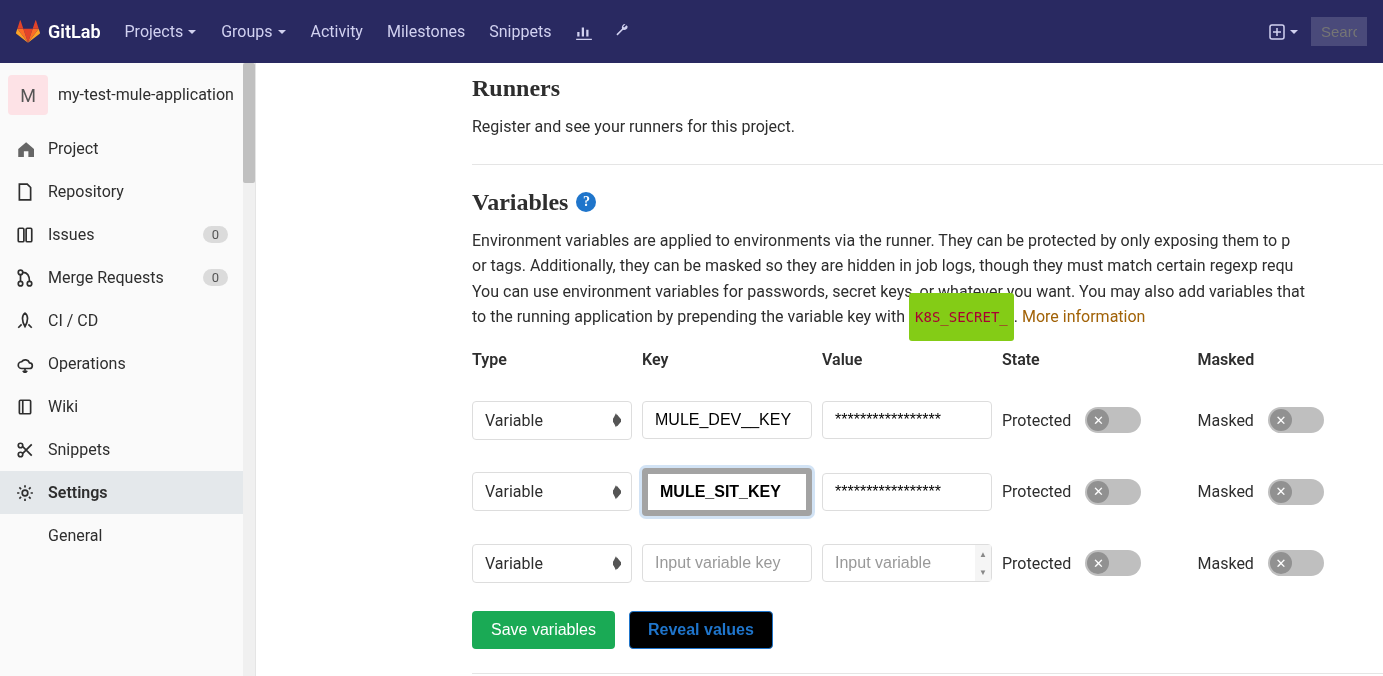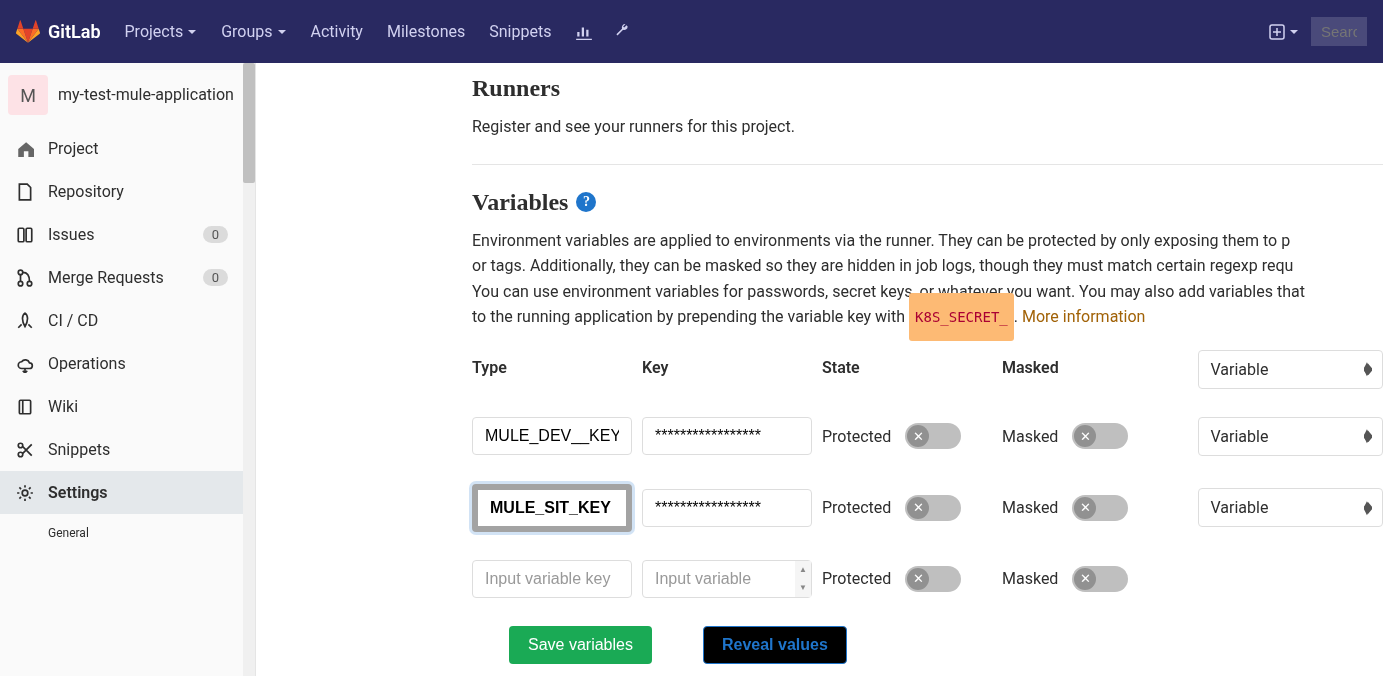--- a/index.html
+++ b/index.html
@@ -19,45 +19,45 @@
 .sidebar-thumb { position: absolute; right: 0; top: 0; width: 12px; height: 120px; background: #c0c0c0; border-radius: 2px; }
 .sidebar { padding: 0; width: 244px; }
 .project-hdr { display: flex; align-items: center; padding: 12px 8px; gap: 10px; }
 .project-ava { width: 40px; height: 40px; background: #fde2e6; color: #555; display: flex; align-items: center; justify-content: center; font-size: 18px; border-radius: 4px; }
 .project-name { font-size: 16px; line-height: 1.3; word-break: break-word; }
 .side-item { display: flex; align-items: center; padding: 12px 16px; gap: 14px; cursor: pointer; color: #2e2e2e; font-size: 16px; }
 .side-item.active { background: #e4e8eb; font-weight: 600; }
 .side-item .ico { width: 18px; height: 18px; fill: #666; flex-shrink: 0; }
 .side-item.active .ico { fill: #2e2e2e; }
 .side-item .badge { margin-left: auto; background: #dbdbdb; color: #555; font-size: 13px; border-radius: 10px; padding: 1px 9px; }
-.side-sub { padding: 12px 16px 12px 48px; font-size: 12px; color: #2e2e2e; cursor: pointer; }
+.side-sub { padding: 12px 16px 12px 48px; font-size: 16px; color: #2e2e2e; cursor: pointer; }
 .main { flex: 1; overflow-y: auto; padding: 12px 0 40px 0; }
 .content { margin-left: 216px; max-width: 1000px; }
 .section-title { font-size: 24px; font-weight: 600; margin-bottom: 12px; display: flex; align-items: center; gap: 8px; font-family: Liberation Serif, serif; }
 .section-desc { font-size: 16px; color: #2e2e2e; margin-bottom: 20px; line-height: 1.6; }
 .divider { border: none; border-top: 1px solid #e5e5e5; margin: 24px 0; }
 .help-badge { width: 20px; height: 20px; background: #1f75cb; color: #fff; border-radius: 50%; display: inline-flex; align-items: center; justify-content: center; font-size: 14px; font-weight: bold; cursor: pointer; }
-code.k8s { background: #fdba74; color: #a03; padding: 16px 6px; border-radius: 3px; font-size: 14px; font-family: monospace; }
+code.k8s { background: #84cc16; color: #a03; padding: 16px 6px; border-radius: 3px; font-size: 14px; font-family: monospace; }
 a.link { color: #a16207; text-decoration: none; cursor: pointer; }
 .vars-grid { display: grid; grid-template-columns: 160px 170px 170px 1fr 1fr; gap: 28px 10px; align-items: center; margin-top: 18px; }
 .vars-grid .hdr { font-weight: 600; font-size: 16px; padding-bottom: 4px; }
 .select { position: relative; border: 1px solid #ddd; border-radius: 4px; background: #fff; padding: 9px 28px 9px 12px; font-size: 16px; cursor: pointer; }
 .select::after { content: ""; position: absolute; right: 10px; top: 50%; width: 8px; height: 12px; transform: translateY(-50%); background: linear-gradient(#555,#555); clip-path: polygon(0 40%, 50% 0, 100% 40%, 100% 60%, 50% 100%, 0 60%, 0 40%, 50% 20%, 100% 40%, 0 40%); }
 .select .arrows { position: absolute; right: 10px; top: 50%; transform: translateY(-50%); font-size: 10px; line-height: 8px; color: #555; }
 .inp { border: 1px solid #ddd; border-radius: 4px; padding: 9px 12px; font-size: 16px; width: 100%; background: #fff; }
 .inp.focused { border: 6px solid #a3a3a3; box-shadow: 0 0 0 3px rgba(31,117,203,0.2); outline: none; font-weight: bold; }
 .inp::placeholder { color: #999; }
 .ta-wrap { position: relative; }
 .ta-resize { position: absolute; right: 1px; top: 1px; bottom: 1px; width: 16px; display: flex; flex-direction: column; }
 .ta-resize span { flex: 1; display: flex; align-items: center; justify-content: center; font-size: 8px; color: #888; background: #f5f5f5; }
 .state-cell { display: flex; align-items: center; gap: 14px; }
 .toggle { width: 56px; height: 26px; background: #bfbfbf; border-radius: 14px; position: relative; cursor: pointer; flex-shrink: 0; }
 .toggle .knob { position: absolute; left: 2px; top: 2px; width: 22px; height: 22px; background: #919191; border-radius: 50%; color: #fff; font-size: 13px; display: flex; align-items: center; justify-content: center; }
 .btn-row { margin-top: 28px; display: flex; gap: 14px; }
-.btn { padding: 9px 18px; border-radius: 4px; font-size: 16px; cursor: pointer; border: 1px solid transparent; margin-left: 37px; }
+.btn { padding: 9px 18px; border-radius: 4px; font-size: 16px; cursor: pointer; border: 1px solid transparent; }
 .btn-primary { background: #1aaa55; color: #fff; }
 .btn-outline { background: #000000; color: #1f75cb; border-color: #1f75cb; font-weight: bold; }
 </style>
 </head>
 <body>
 
 <div class="topnav">
   <svg class="logo" viewBox="0 0 36 36">
       <path fill="#e24329" d="M18 34L11 13h14z"></path>
       <path fill="#fc6d26" d="M18 34L11 13H2z"></path>
@@ -195,20 +195,21 @@
       <div class="section-desc">
         <span>Environment variables are applied to environments via the runner. They can be protected by only exposing them to p</span><br>
         <span>or tags. Additionally, they can be masked so they are hidden in job logs, though they must match certain regexp requ</span><br>
         <span>You can use environment variables for passwords, secret keys, or whatever you want. You may also add variables that </span><br>
         <span>to the running application by prepending the variable key with </span><code class="k8s">K8S_SECRET_</code><span>. </span><a class="link">More information</a>
       </div>
 
       <div class="vars-grid" id="vars-grid">
         <div class="hdr">Type</div>
         <div class="hdr">Key</div>
+        <div class="hdr">Value</div>
         <div class="hdr">State</div>
         <div class="hdr">Masked</div>
       <div>
             <div class="select" style="padding-right:28px">Variable<span class="arrows">▲<br>▼</span></div>
           </div>
           <div><input class="inp" placeholder="Input variable key" value="MULE_DEV__KEY" style=""></div>
           <div><input class="inp" value="*****************" style=""></div>
           <div class="state-cell">
             <span>Protected</span>
             <div class="toggle">

